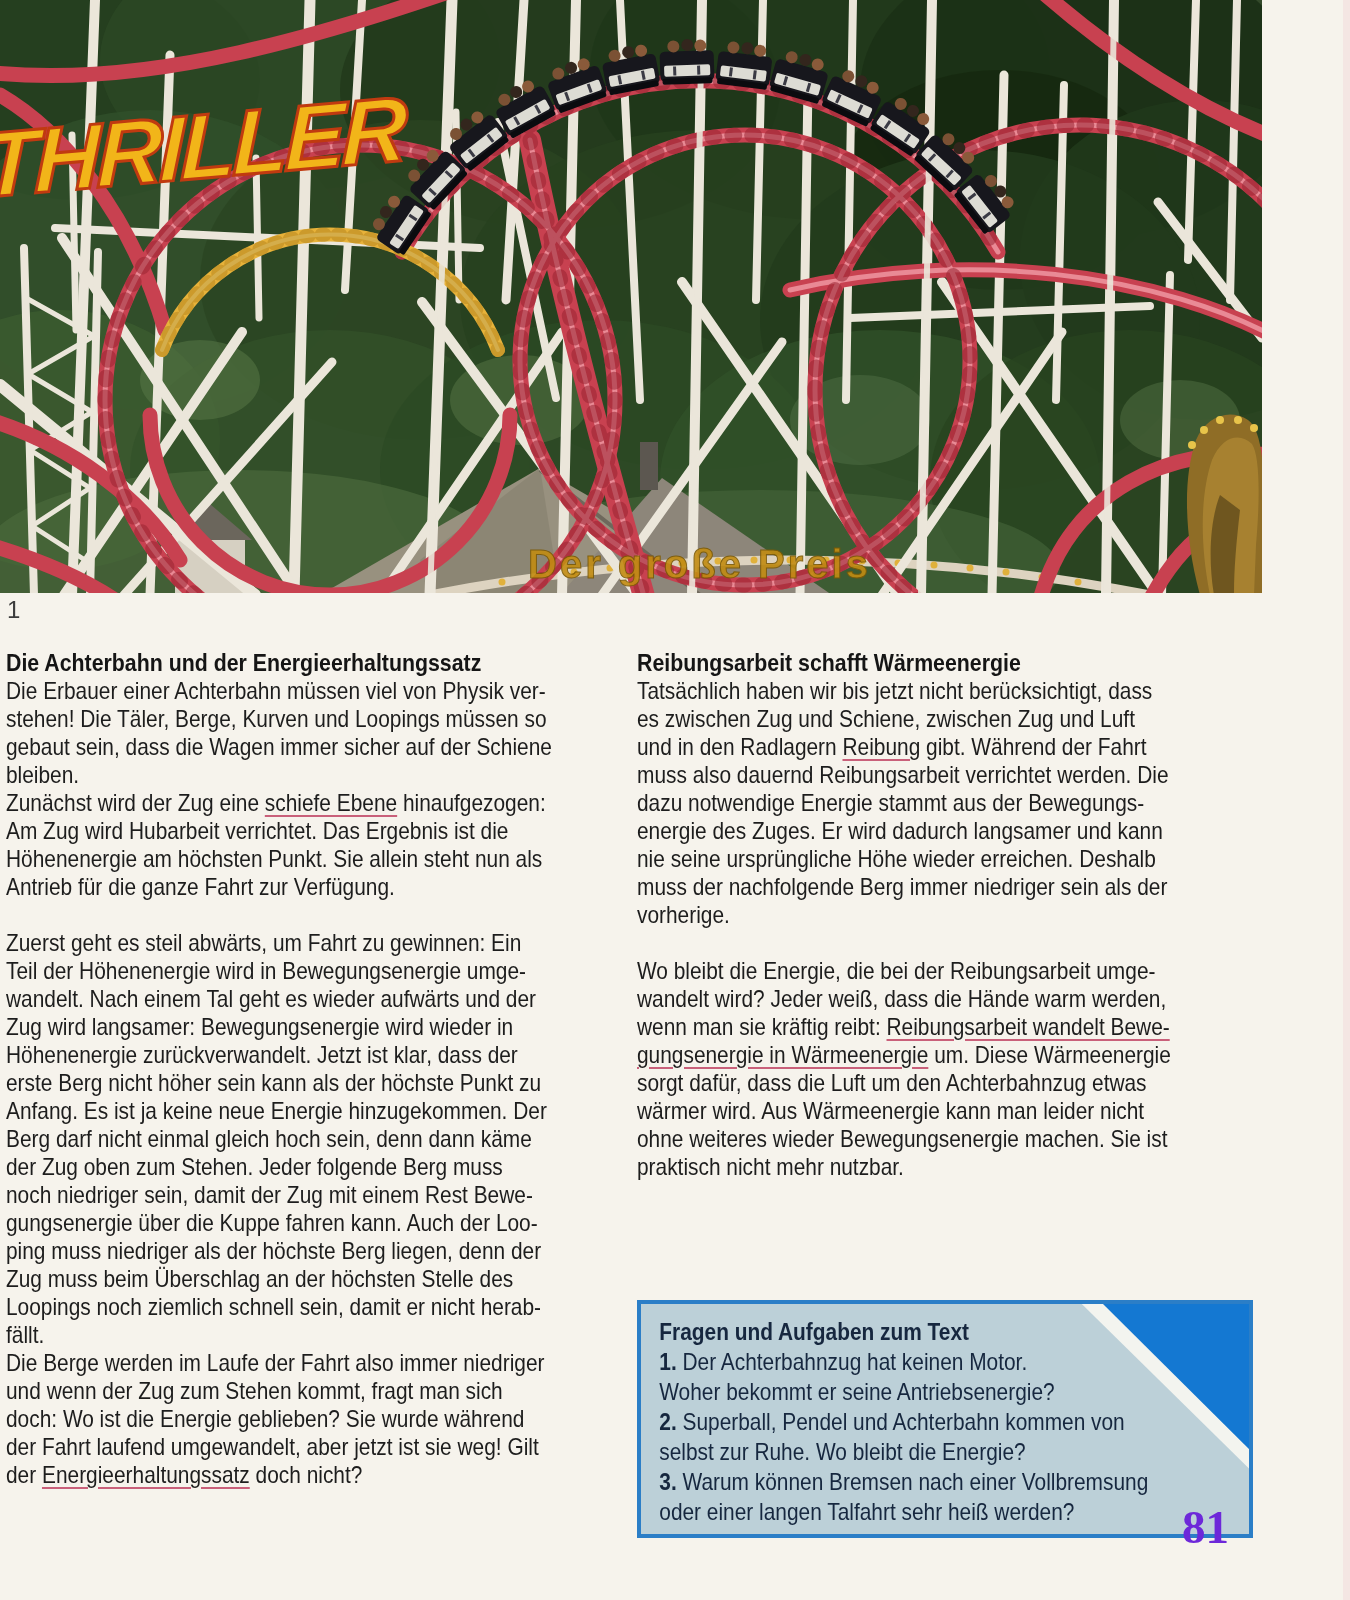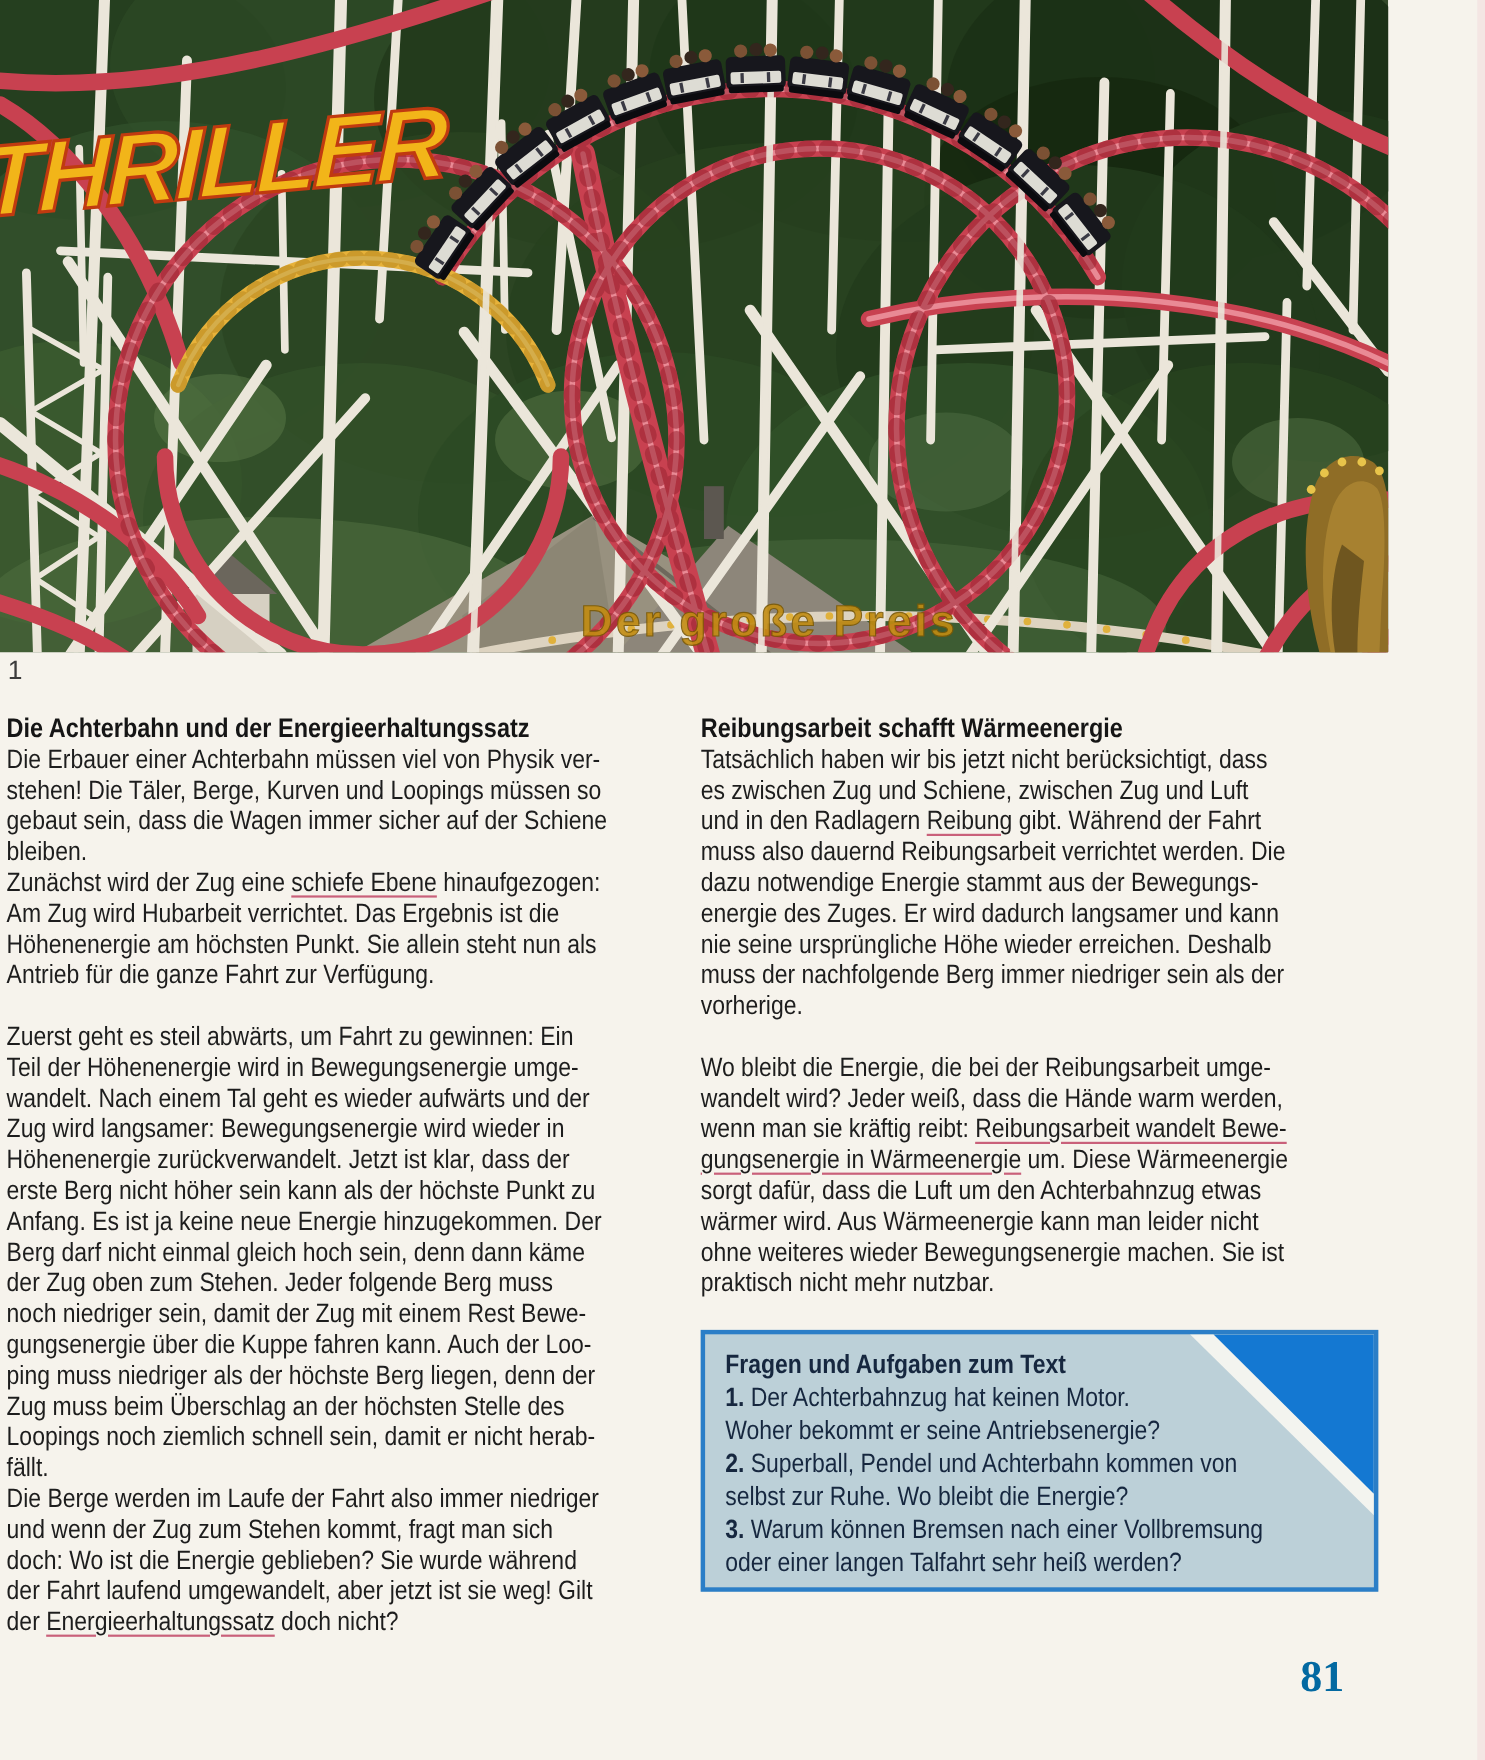--- a/index.html
+++ b/index.html
@@ -14,35 +14,35 @@
   .fig-caption{position:absolute;left:7px;top:596px;font-size:24px;color:#3c3c3c;}
   .col{position:absolute;top:649px;width:702px;font-size:24px;line-height:28px;
        transform:scaleX(0.87);transform-origin:0 0;}
   .col.left{left:6px;}
   .col.right{left:637px;}
   .col h2{margin:0;font-size:24.5px;line-height:28px;font-weight:bold;color:#151515;}
   .col p{margin:0;white-space:pre-line;}
   .col p.spaced{margin-top:28px;}
   .u{text-decoration:underline;text-decoration-color:#c9607a;text-decoration-thickness:2px;text-underline-offset:4px;}
   .bold{font-weight:bold;}
-  .qbox{position:absolute;left:637px;top:1209px;width:616px;height:238px;
+  .qbox{position:absolute;left:637px;top:1300px;width:616px;height:238px;
         box-sizing:border-box;border:4px solid #2b7ec7;background:#bcd0d8;}
   .qcorner{position:absolute;inset:0;pointer-events:none;}
   .qcorner .stripe{position:absolute;inset:0;background:#f3f4ef;
         clip-path:polygon(72.5% 0, 76% 0, 100% 63%, 100% 71.5%);}
   .qcorner .dark{position:absolute;inset:0;background:#1478d2;
         clip-path:polygon(76% 0, 100% 0, 100% 63%);}
   .qcontent{position:relative;width:660px;padding:13px 0 0 21px;
         font-size:24px;line-height:30px;color:#16273f;
         transform:scaleX(0.87);transform-origin:0 0;}
   .qtitle{font-weight:bold;white-space:pre-line;}
   .qitem{white-space:pre-line;}
   .page-number{position:absolute;left:1182px;top:1500px;
         font-family:"Liberation Serif", serif;font-weight:bold;
-        font-size:40px;color:#0369a1;}
+        font-size:47px;color:#6d28d9;}
   .scan-edge{position:absolute;right:0;top:0;width:7px;height:1600px;
         background:#f3e2e0;opacity:.75;}
 </style>
 </head>
 <body>
 
 <div class="photo">
 <svg viewBox="0 0 1262 593" xmlns="http://www.w3.org/2000/svg" xmlns:xlink="http://www.w3.org/1999/xlink">
   <defs>
     <path id="tp1" d="M -30,70 C 140,95 330,35 540,-40"></path>

